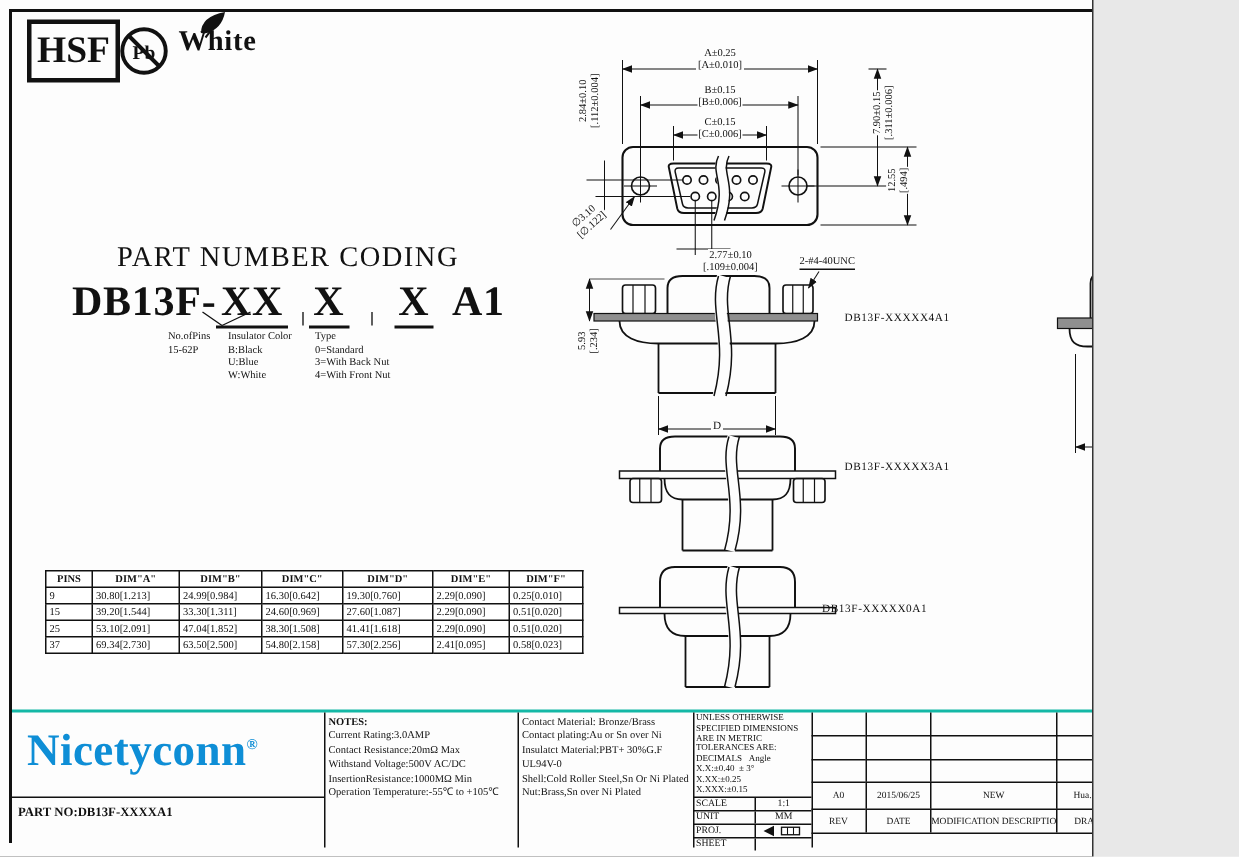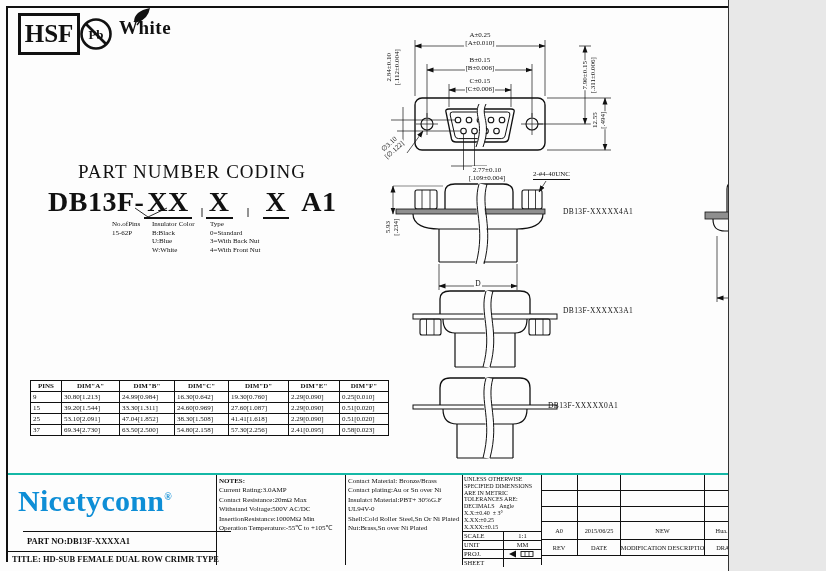--- a/index.html
+++ b/index.html
@@ -377,25 +377,22 @@
 
   <div class="bottom">
     <div class="vline" style="left:208px;"></div>
     <div class="vline" style="left:337px;"></div>
     <div class="vline" style="left:454px;"></div>
     <div class="vline" style="left:533px;"></div>
 
     <div class="logo" style="color:#0e8ed6;">
       <span>Nicetyconn</span><sup>®</sup>
     </div>
-    <div class="tb-row" style="top:56px; height:20px; line-height:19px;margin-left:15px;">
+    <div class="tb-row" style="top:56px; height:20px; line-height:19px;">
       <span>PART NO:</span><span>DB13F-XXXXA1</span>
-    </div>
-    <div class="tb-row" style="top:76px; height:16px; line-height:15px;">
-      <span>TITLE:</span>&nbsp;<span>HD-SUB FEMALE DUAL ROW CRIMR TYPE</span>
     </div>
 
     <div class="abs blk-pad" style="left:208px; top:0; width:129px;">
       <div class="t">NOTES:</div>
       <div>Current Rating:3.0AMP</div>
       <div>Contact Resistance:20mΩ Max</div>
       <div>Withstand Voltage:500V AC/DC</div>
       <div>InsertionResistance:1000MΩ Min</div>
       <div>Operation Temperature:-55℃ to +105℃</div>
     </div>

